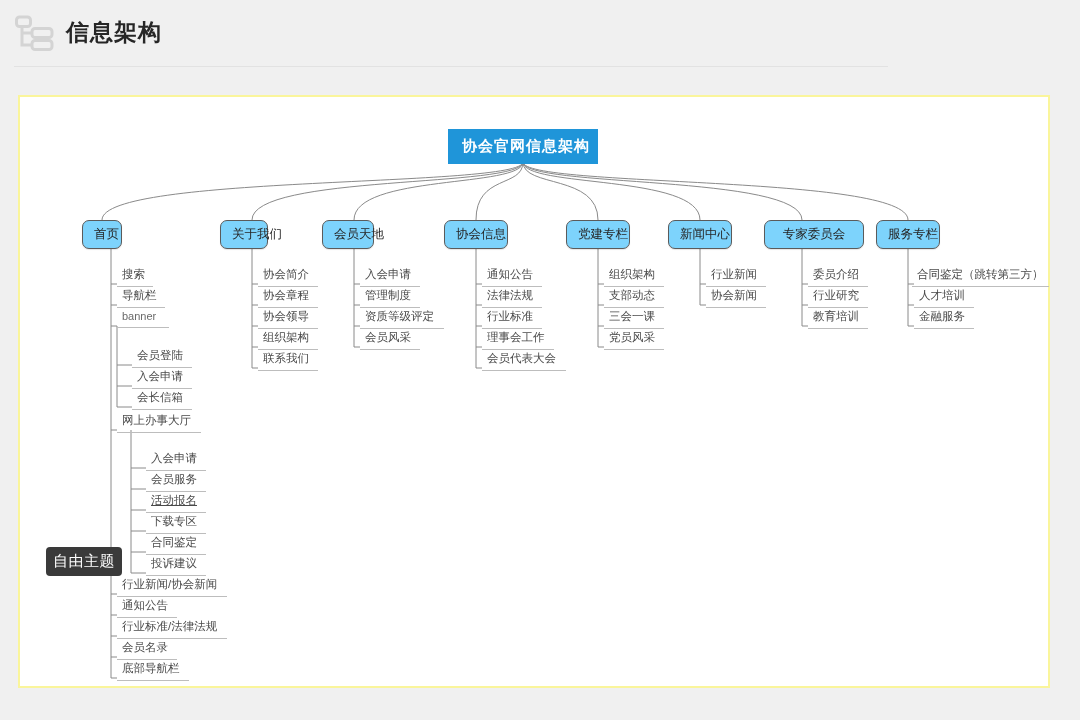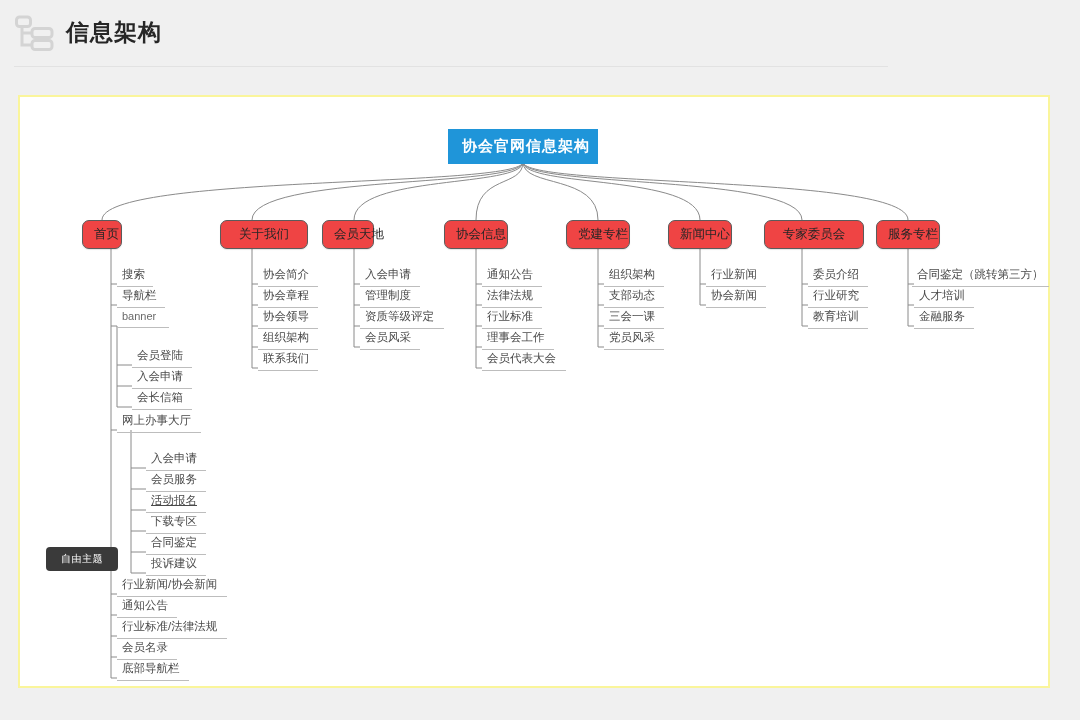--- a/index.html
+++ b/index.html
@@ -49,21 +49,21 @@
     background: #1f95d9;
     color: #ffffff;
     font-size: 15px; font-weight: bold;
     letter-spacing: 1px;
     padding: 8px 14px;
     white-space: nowrap;
     text-align: center;
   }
 
   .l1-node {
-    background: #ef4444;
+    background: #7dd3fc;
     border: 1.4px solid #5b5b5b;
     border-radius: 7px;
     color: #262626;
     font-size: 12.5px;
     padding: 5px 11px;
     white-space: nowrap;
     text-align: center;
     box-shadow: 0 1px 1px rgba(0,0,0,0.10);
   }
 
@@ -75,23 +75,23 @@
     padding: 4px 5px 5px 5px;
     white-space: nowrap;
     border-bottom: 1px solid #bdbdbd;
   }
   .leaf.latin { font-size: 11px; color: #6a6a6a; }
 
   .free-badge {
     position: absolute;
     background: #3a3a3a;
     color: #ffffff;
-    font-size: 10px;
+    font-size: 15px;
     border-radius: 4px;
-    padding: 5px 15px;
+    padding: 5px 7px;
     white-space: nowrap;
     letter-spacing: .5px;
   }
 </style>
 </head>
 <body>
 
 <div class="page-header">
   <div class="header-inner">
     <span class="sitemap-icon-wrap">
@@ -187,21 +187,21 @@
       <div class="leaf" style="left: 126px; top: 373px; min-width: 60px;">会员服务</div>
       <div class="leaf" style="left: 126px; top: 394px; min-width: 60px; text-decoration: underline;">活动报名</div>
       <div class="leaf" style="left: 126px; top: 415px; min-width: 60px;">下载专区</div>
       <div class="leaf" style="left: 126px; top: 436px; min-width: 60px;">合同鉴定</div>
       <div class="leaf" style="left: 126px; top: 457px; min-width: 60px;">投诉建议</div>
       <div class="leaf" style="left: 97px; top: 478px; min-width: 110px;">行业新闻/协会新闻</div>
       <div class="leaf" style="left: 97px; top: 499px; min-width: 60px;">通知公告</div>
       <div class="leaf" style="left: 97px; top: 520px; min-width: 110px;">行业标准/法律法规</div>
       <div class="leaf" style="left: 97px; top: 541px; min-width: 60px;">会员名录</div>
       <div class="leaf" style="left: 97px; top: 562px; min-width: 72px;">底部导航栏</div>
-      <div class="node l1-node" style="left: 200px; top: 123px; width: 88px;">关于我们</div>
+      <div class="node l1-node" style="left: 200px; top: 123px; width: 48px;">关于我们</div>
       <div class="leaf" style="left: 238px; top: 168px; min-width: 60px;">协会简介</div>
       <div class="leaf" style="left: 238px; top: 189px; min-width: 60px;">协会章程</div>
       <div class="leaf" style="left: 238px; top: 210px; min-width: 60px;">协会领导</div>
       <div class="leaf" style="left: 238px; top: 231px; min-width: 60px;">组织架构</div>
       <div class="leaf" style="left: 238px; top: 252px; min-width: 60px;">联系我们</div>
       <div class="node l1-node" style="left: 302px; top: 123px; width: 52px;">会员天地</div>
       <div class="leaf" style="left: 340px; top: 168px; min-width: 60px;">入会申请</div>
       <div class="leaf" style="left: 340px; top: 189px; min-width: 60px;">管理制度</div>
       <div class="leaf" style="left: 340px; top: 210px; min-width: 84px;">资质等级评定</div>
       <div class="leaf" style="left: 340px; top: 231px; min-width: 60px;">会员风采</div>

